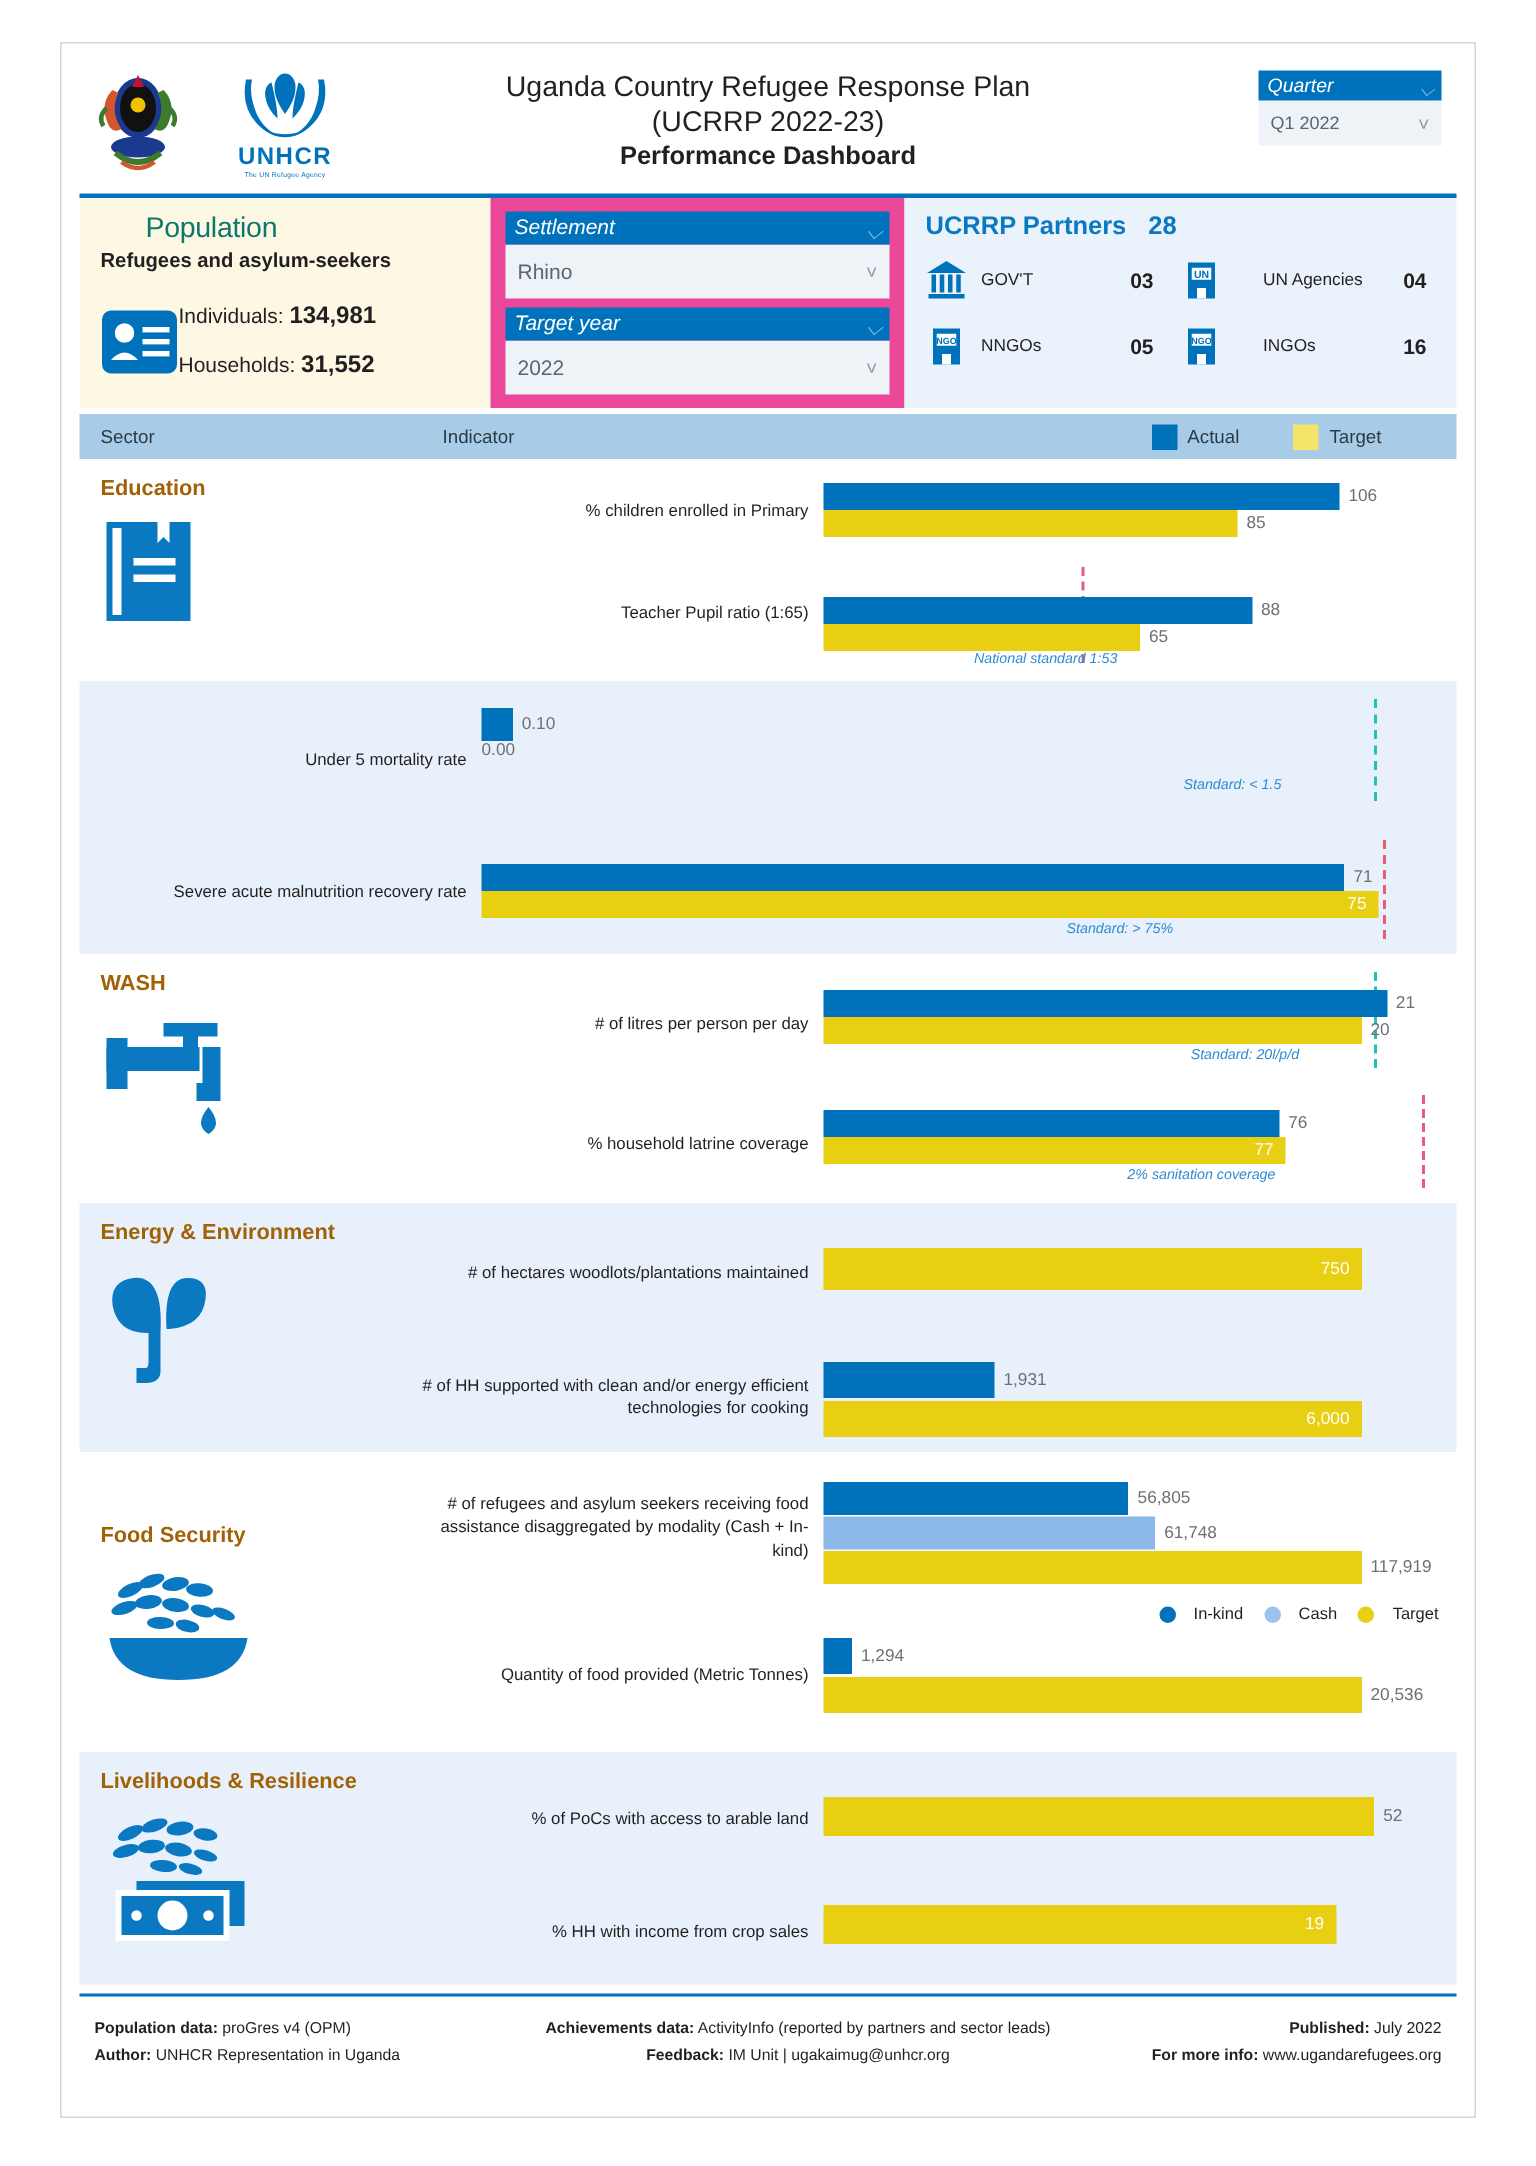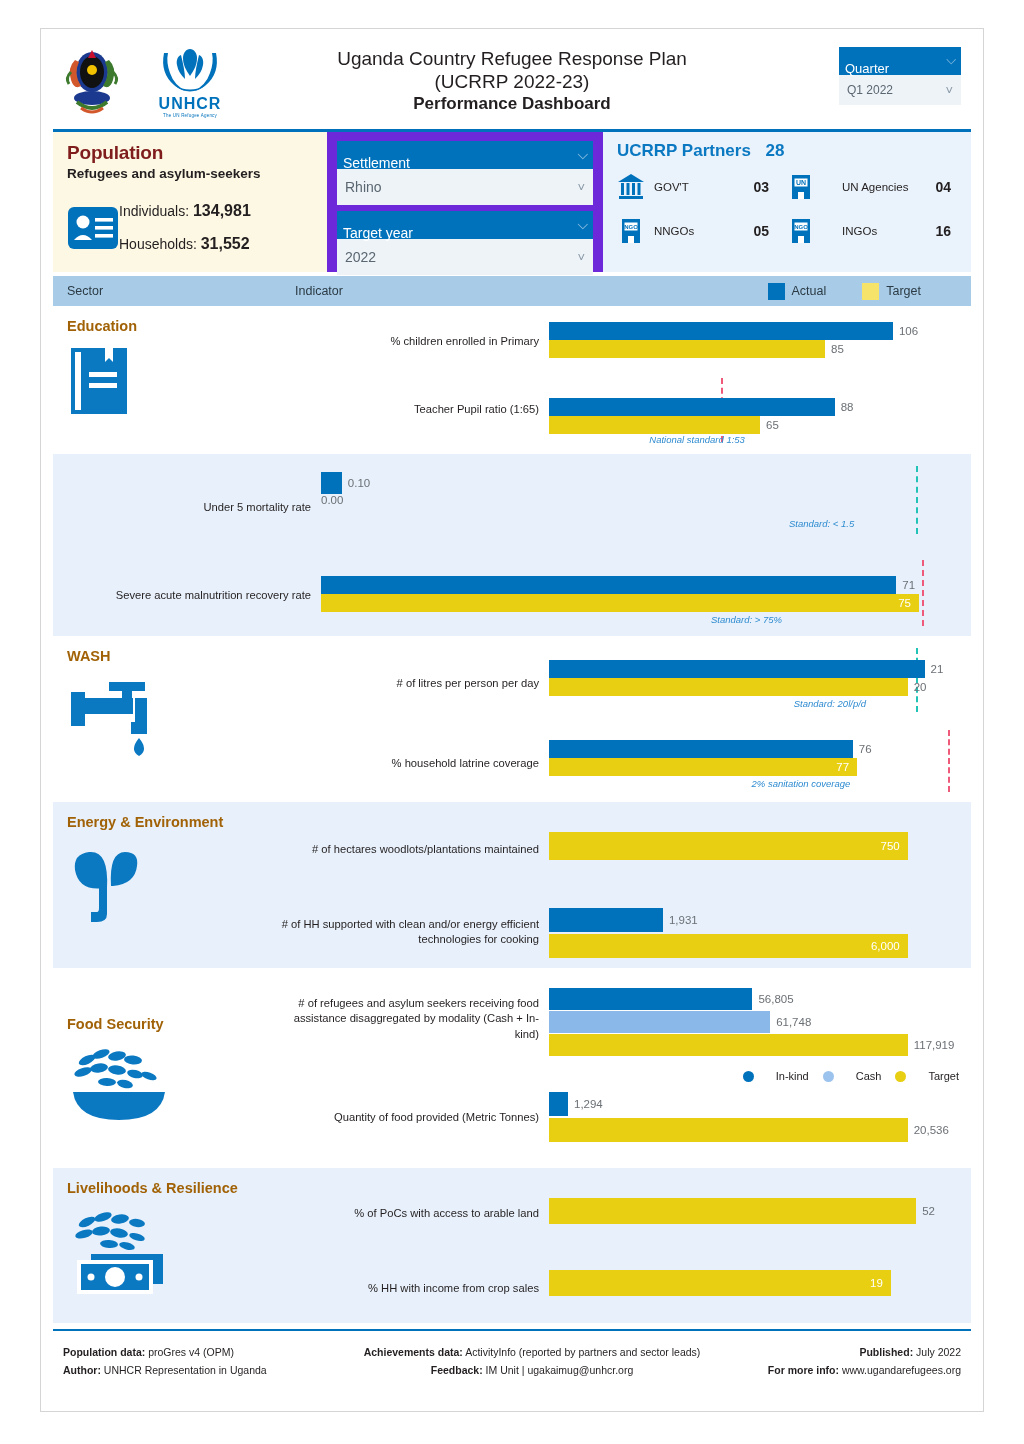--- a/index.html
+++ b/index.html
@@ -24,43 +24,43 @@
   .unhcr-word { font-size:16px; font-weight:bold; letter-spacing:1px; color:#0072bc; margin-top:-4px;}
   .unhcr-sub { font-size:4.5px; color:#0072bc; letter-spacing:.2px; }
 
   .titlewrap { position:absolute; left:0; right:0; top:18px; text-align:center; }
   .t1 { font-size:19px; color:#231f20; line-height:1.22; }
   .t2 { font-size:19px; color:#231f20; line-height:1.22; }
   .t3 { font-size:17px; font-weight:bold; color:#231f20; line-height:1.35; }
 
   .quarter-box { position:absolute; right:22px; top:18px; width:122px; }
   .slicer-title {
-    background:#0072bc; color:#ffffff; font-size:13px; padding:14px 6px;
-    position:relative; height:20px; line-height:16px;
+    background:#0072bc; color:#ffffff; font-size:13px; padding:2px 6px;
+    position:relative; height:20px; line-height:16px;font-style:italic;
   }
   .slicer-title .caret { position:absolute; right:5px; top:5px; opacity:.55;}
   .slicer-val {
     background:#eef3f8; color:#5a6670; font-size:12px; padding:6px 8px;
     display:flex; justify-content:space-between; align-items:center; height:30px;
   }
   .chev { color:#8a99a6; font-size:13px; }
 
   .rule { height:3px; background:#0072bc; margin:0 12px; }
 
   
   .filters { display:flex; height:140px; margin:0 12px; }
   .pop-card { width:274px; background:#fdf8e3; padding:10px 14px; }
-  .pop-title { color:#7f1d1d; font-size:19px; font-weight:bold; letter-spacing:-.2px;}
+  .pop-title { color:#0f766e; font-size:19px; font-weight:normal; letter-spacing:-.2px;margin-left:30px;}
   .pop-sub { font-size:13.5px; font-weight:bold; color:#231f20; margin-top:2px; }
   .pop-rows { display:flex; align-items:center; margin-top:14px; }
   .id-icon { width:52px; height:44px; flex:none; }
   .pop-lines { font-size:14px; line-height:2.05; color:#231f20;}
   .pop-lines b { font-size:16px; }
 
-  .slicer-col { width:276px; background:#6d28d9; padding:9px 10px 0; }
+  .slicer-col { width:276px; background:#ec4899; padding:9px 10px 0; }
   .slicer-col .slicer-title { height:22px; line-height:17px; font-size:14px; }
   .slicer-col .slicer-val { background:#eef3f8; font-size:14px; height:36px; padding:4px 8px; color:#5a6670;}
   .slicer-col .gap { height:6px; }
 
   .partners { flex:1; background:#eaf3fb; padding:9px 14px; }
   .partners-h { color:#0b78c2; font-size:17px; font-weight:bold; }
   .partners-h .cnt { margin-left:10px; color:#0b78c2; }
   .pgrid { display:grid; grid-template-columns:1fr 1fr; row-gap:16px; margin-top:12px; }
   .pcell { display:flex; align-items:center; gap:9px; }
   .pcell .ico { width:28px; height:28px; flex:none; }
@@ -108,21 +108,21 @@
   .bar-val.in  { right:8px; color:#ffffff; }
 
   .std-note {
     position:absolute; font-size:9.5px; color:#2e8bd0; font-style:italic; white-space:nowrap;
   }
   .dashline { position:absolute; width:0; border-left:2px dashed #ef5a7a; }
   .dashline.teal { border-left-color:#21c3b6; }
 
   
   .food-legend { display:flex; justify-content:flex-end; gap:14px; padding-right:12px; margin-top:8px; }
-  .fl { display:flex; align-items:center; gap:22px; font-size:11px; color:#231f20;}
+  .fl { display:flex; align-items:center; gap:12px; font-size:11px; color:#231f20;}
   .dot { width:11px; height:11px; border-radius:50%; }
   .dot.inkind{background:#0072bc;} .dot.cash{background:#9cc3ee;} .dot.target{background:#e8cf12;}
 
   
   .foot-rule { height:2px; background:#0072bc; margin:6px 12px 0; }
   .footer { margin:0 12px; padding:12px 10px 0; display:flex; font-size:10.5px; color:#231f20; line-height:1.75;}
   .f-col { }
   .f-col.a { width:290px; }
   .f-col.b { flex:1; text-align:center;}
   .f-col.c { width:250px; text-align:right;}

